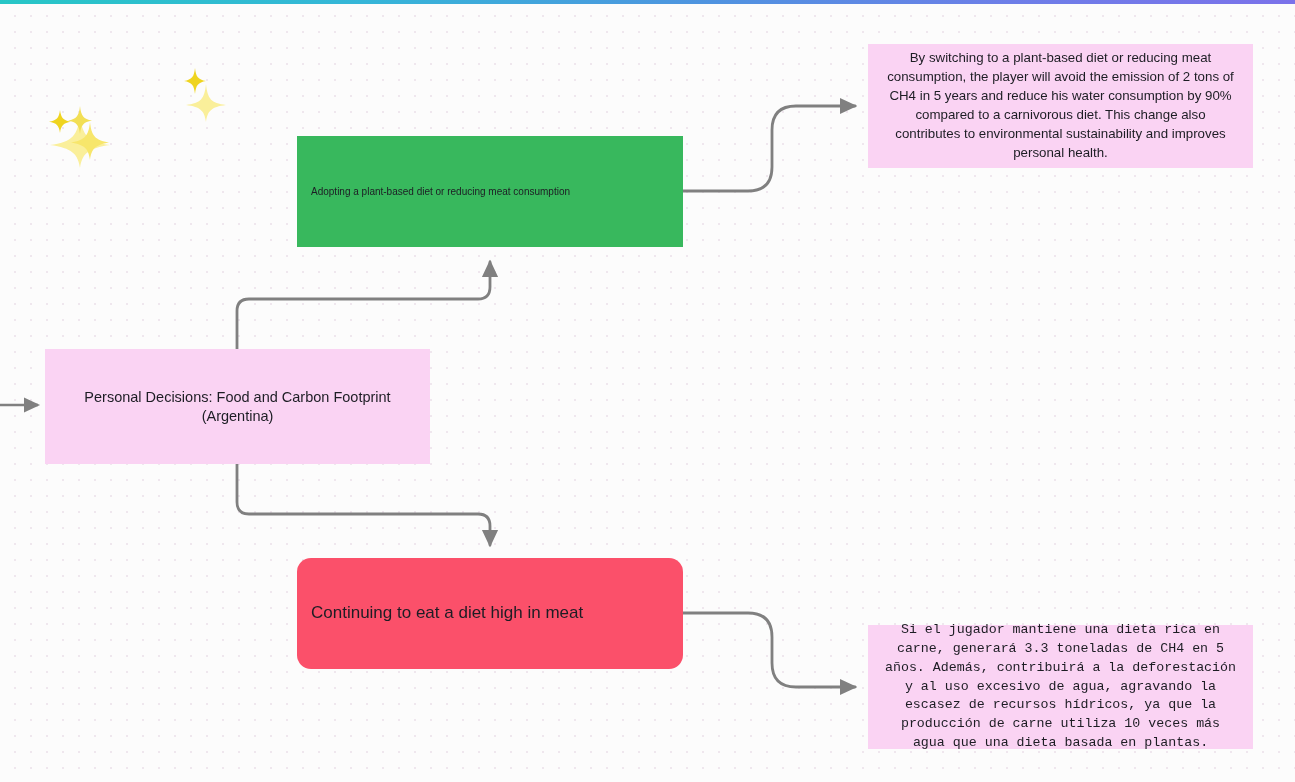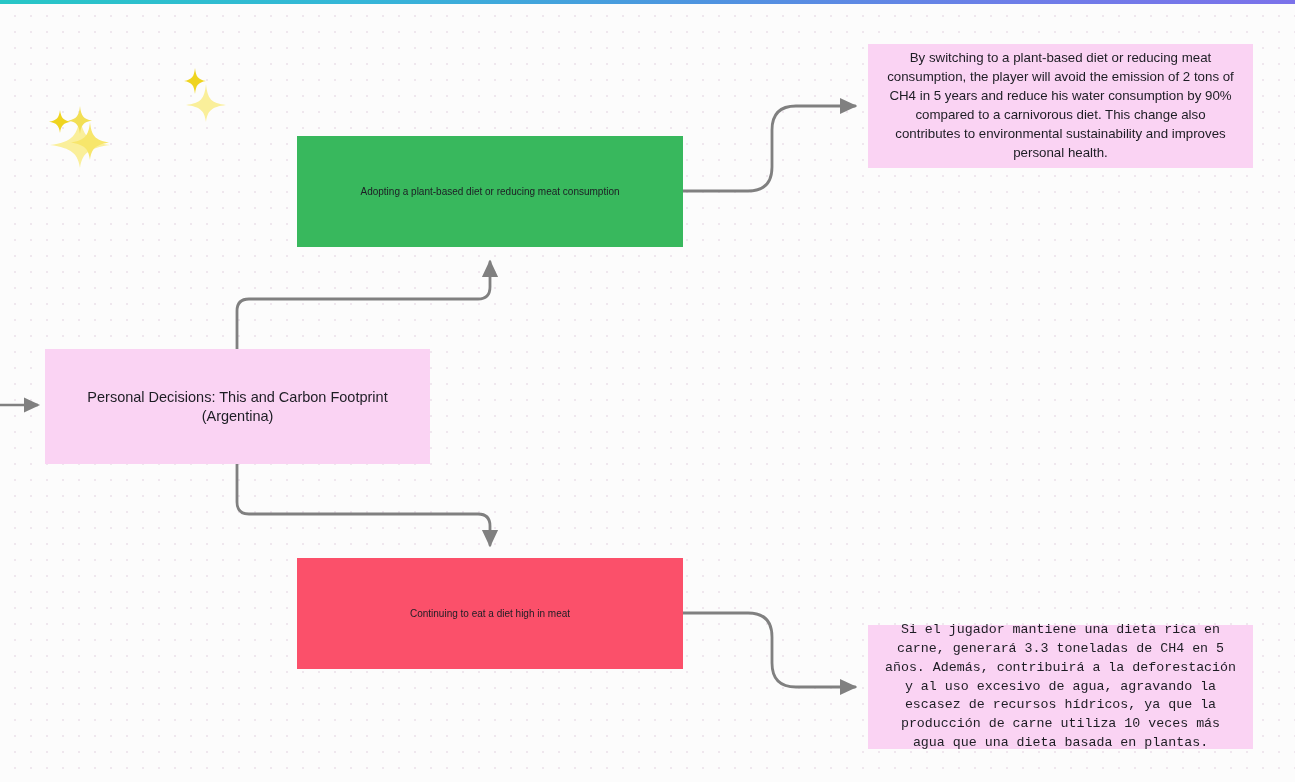--- a/index.html
+++ b/index.html
@@ -34,29 +34,28 @@
     left: 0; top: 0;
     width: 1295px; height: 782px;
     z-index: 5;
     pointer-events: none;
   }
   
   .node {
     position: absolute;
     display: flex;
     align-items: center;
-    justify-content: center;
     text-align: center;
     z-index: 10;
     color: #1d1d24;
     line-height: 1.30;
     padding: 6px 14px;
   }
   .node-green   { background: #38b85d; font-size: 10px; }
-  .node-red     { background: #fb506a; font-size: 10px; }
+  .node-red     { background: #fb506a; font-size: 17px; border-radius: 14px; }
   .node-pink    { background: #fad3f3; font-size: 14.5px; }
   .node-note    { background: #fad3f3; font-size: 13.3px; line-height: 1.42; padding: 10px 14px; }
 
   
   .sparkle {
     position: absolute;
     z-index: 8;
     pointer-events: none;
   }
 </style>
@@ -105,21 +104,21 @@
 
     <path d="M36 18 C37 28, 39.5 31, 48 32.6 C39.5 34.2, 37 37, 36 46 C35 37, 32.5 34.2, 24 32.6 C32.5 31, 35 28, 36 18 Z" fill="#f2df55"></path>
   </svg>
 
   <svg class="sparkle" style="left:180px; top:66px; width:52px; height:56px;" viewBox="0 0 52 56">
     <path d="M26 18 C27.6 33, 31 37, 46 39 C31 41, 27.6 45, 26 56 C24.4 45, 21 41, 6 39 C21 37, 24.4 33, 26 18 Z" fill="#faef9a"></path>
     <path d="M15 2 C16 11, 18 13.5, 26 15 C18 16.5, 16 19, 15 28 C14 19, 12 16.5, 4 15 C12 13.5, 14 11, 15 2 Z" fill="#efd41f"></path>
   </svg>
 
   <div class="node node-pink" style="left:45px; top:349px; width:385px; height:115px;">
-    <span>Personal Decisions: This and Carbon Footprint (Argentina)</span>
+    <span>Personal Decisions: Food and Carbon Footprint (Argentina)</span>
   </div>
 
   <div class="node node-green" style="left:297px; top:136px; width:386px; height:111px;">
     <span>Adopting a plant-based diet or reducing meat consumption</span>
   </div>
 
   <div class="node node-red" style="left:297px; top:558px; width:386px; height:111px;">
     <span>Continuing to eat a diet high in meat</span>
   </div>
 

